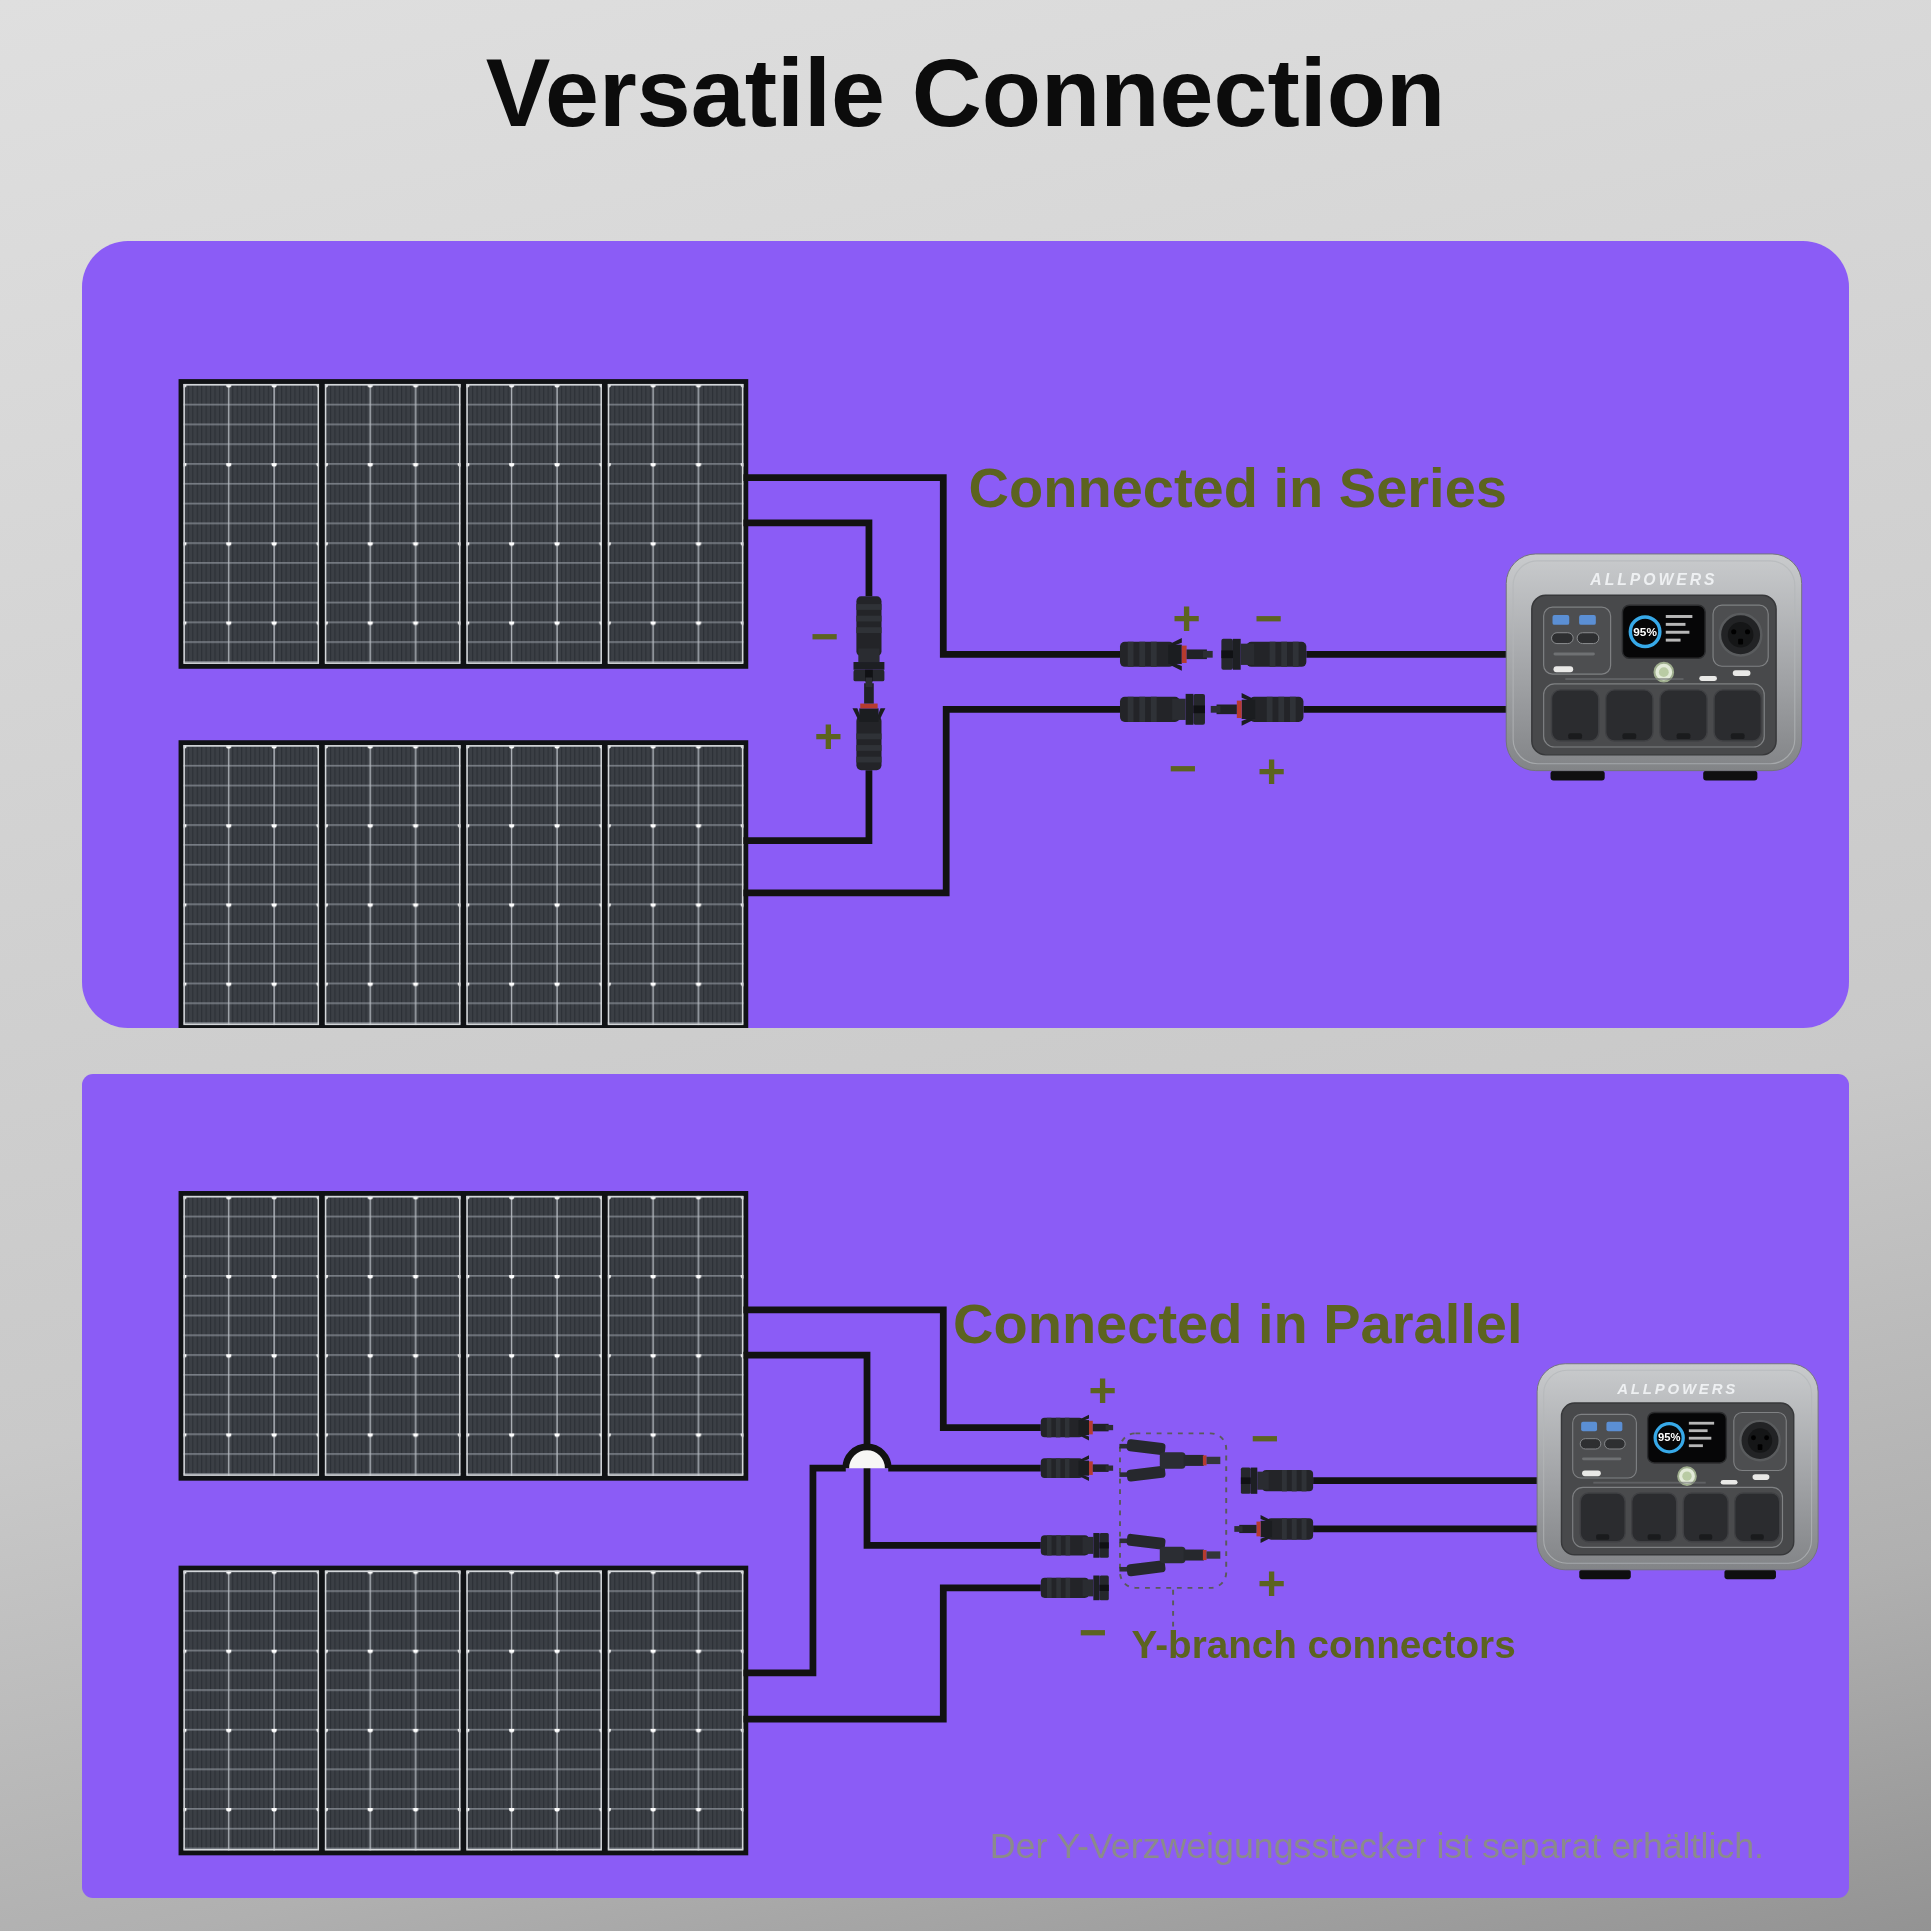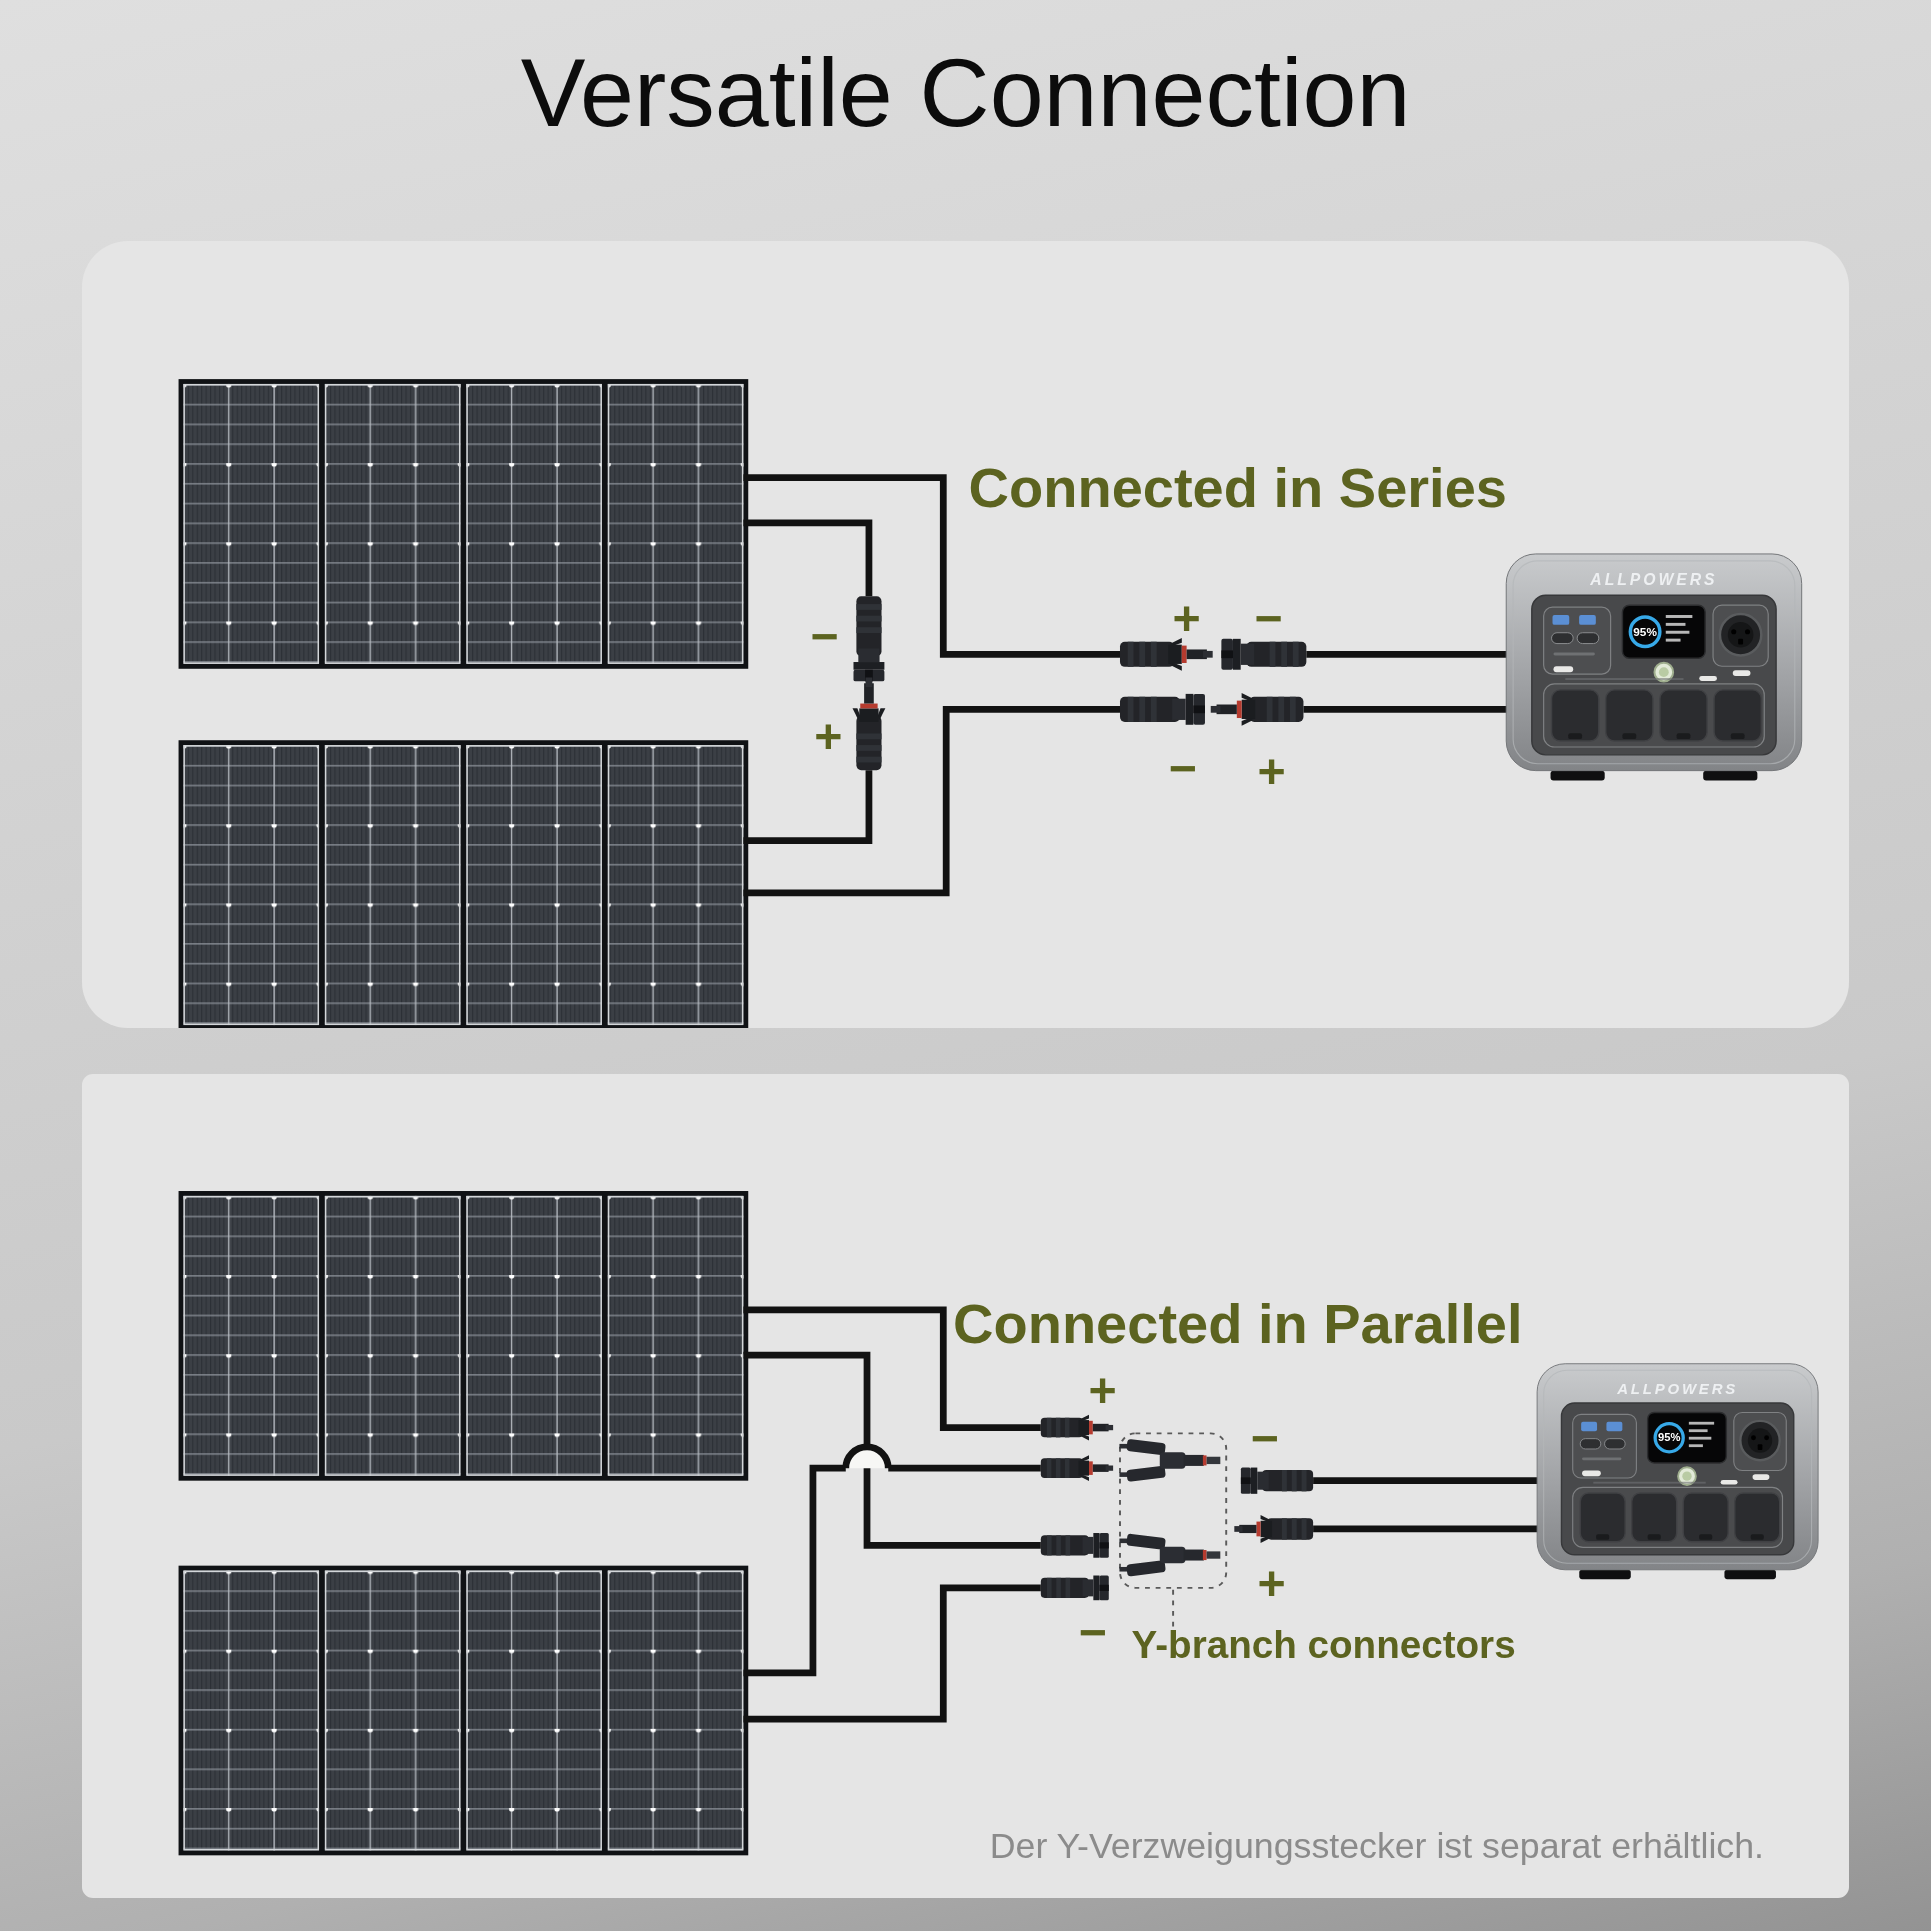--- a/index.html
+++ b/index.html
@@ -4,26 +4,26 @@
 <style>
   html,body{margin:0;padding:0;}
   body{
     width:1931px;height:1931px;overflow:hidden;
     background:linear-gradient(168deg,#dfdfdf 0%,#d4d4d4 30%,#c9c9c9 62%,#b0b0b0 84%,#939393 100%);
     font-family:"Liberation Sans",sans-serif;
     position:relative;
   }
   .page-title{
     position:absolute;left:0;top:37px;width:1931px;
-    text-align:center;font-size:97px;font-weight:normal;color:#0c0c0c;
+    text-align:center;font-size:97px;font-weight:bold;color:#0c0c0c;
     letter-spacing:0px;
   }
   .card{
     position:absolute;left:82px;width:1767px;
-    background:#e5e5e5;border-radius:46px;
+    background:#8b5cf6;border-radius:46px;
   }
   .card.series{top:241px;height:787px;}
   .card.parallel{top:1074px;height:824px;border-radius:11px;}
   .card svg{position:absolute;left:0;top:0;}
   .sec-label{font-size:58px;font-weight:bold;fill:#5c6320;}
   .sign{font-size:50px;font-weight:bold;fill:#5c6320;}
   .ylabel{font-size:40px;font-weight:bold;fill:#5c6320;}
   .note{font-size:37px;fill:#8b8b8b;}
   .wire{stroke:#121212;stroke-width:7;fill:none;}
   .dash{stroke:#5a5a5a;stroke-width:2;fill:none;stroke-dasharray:5 6;}

